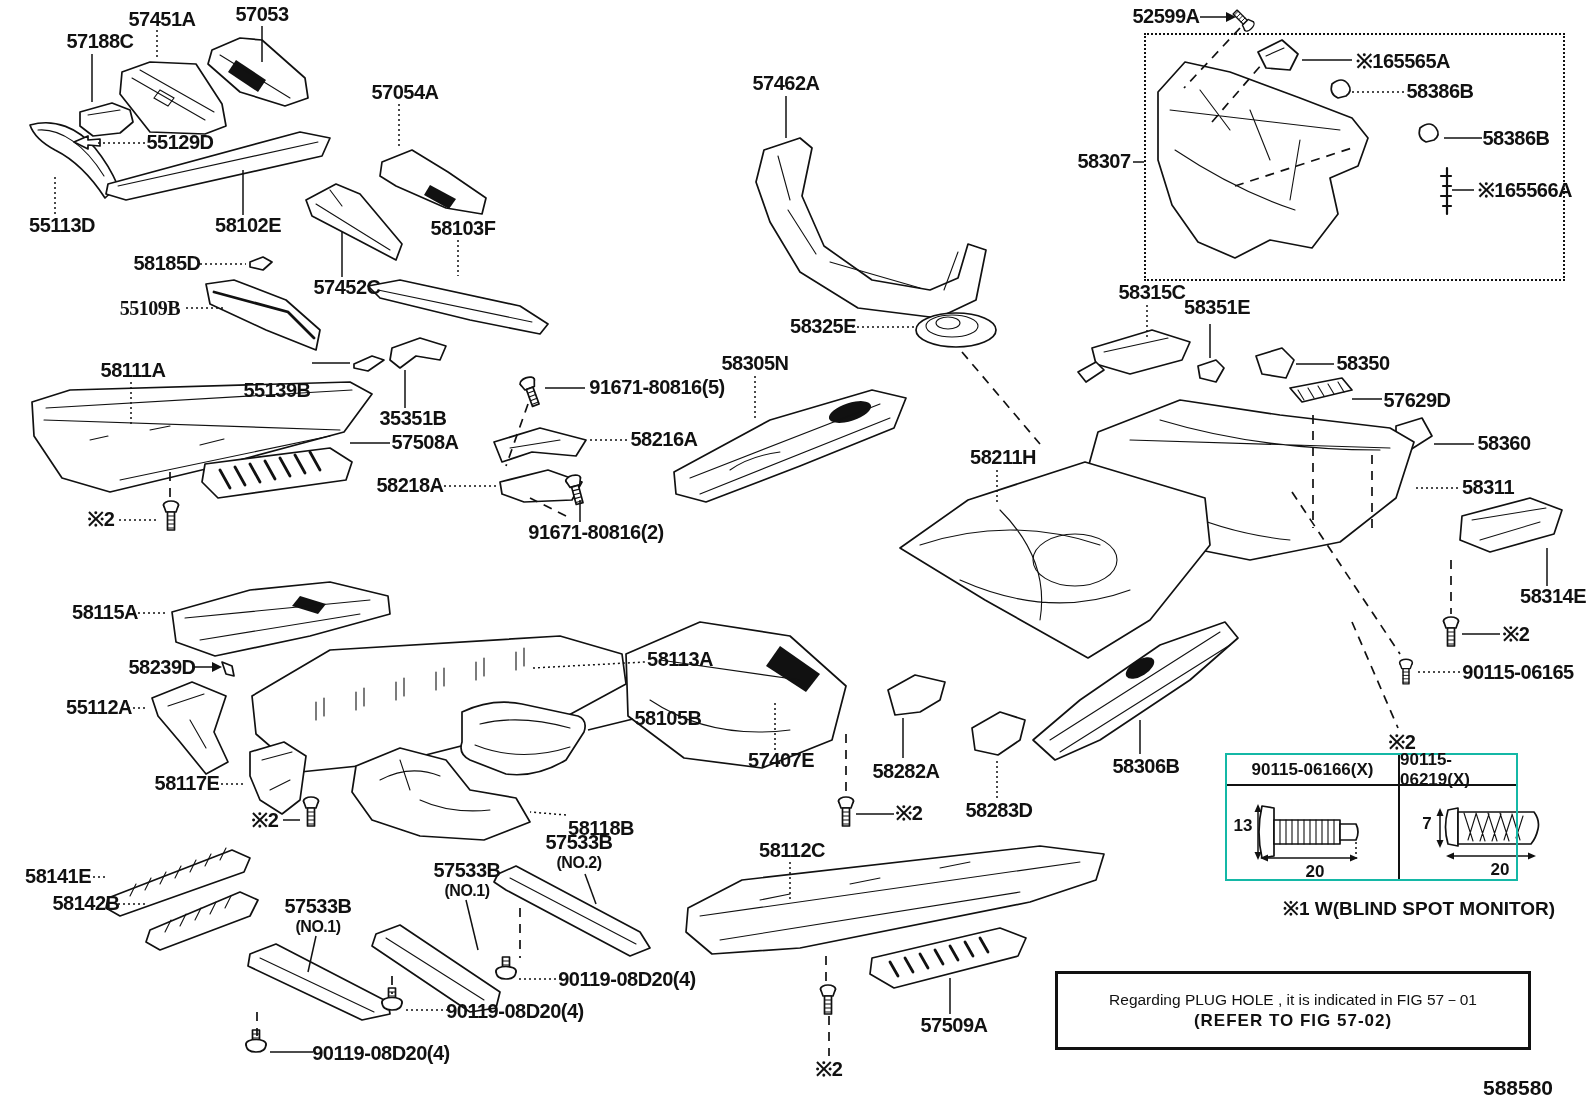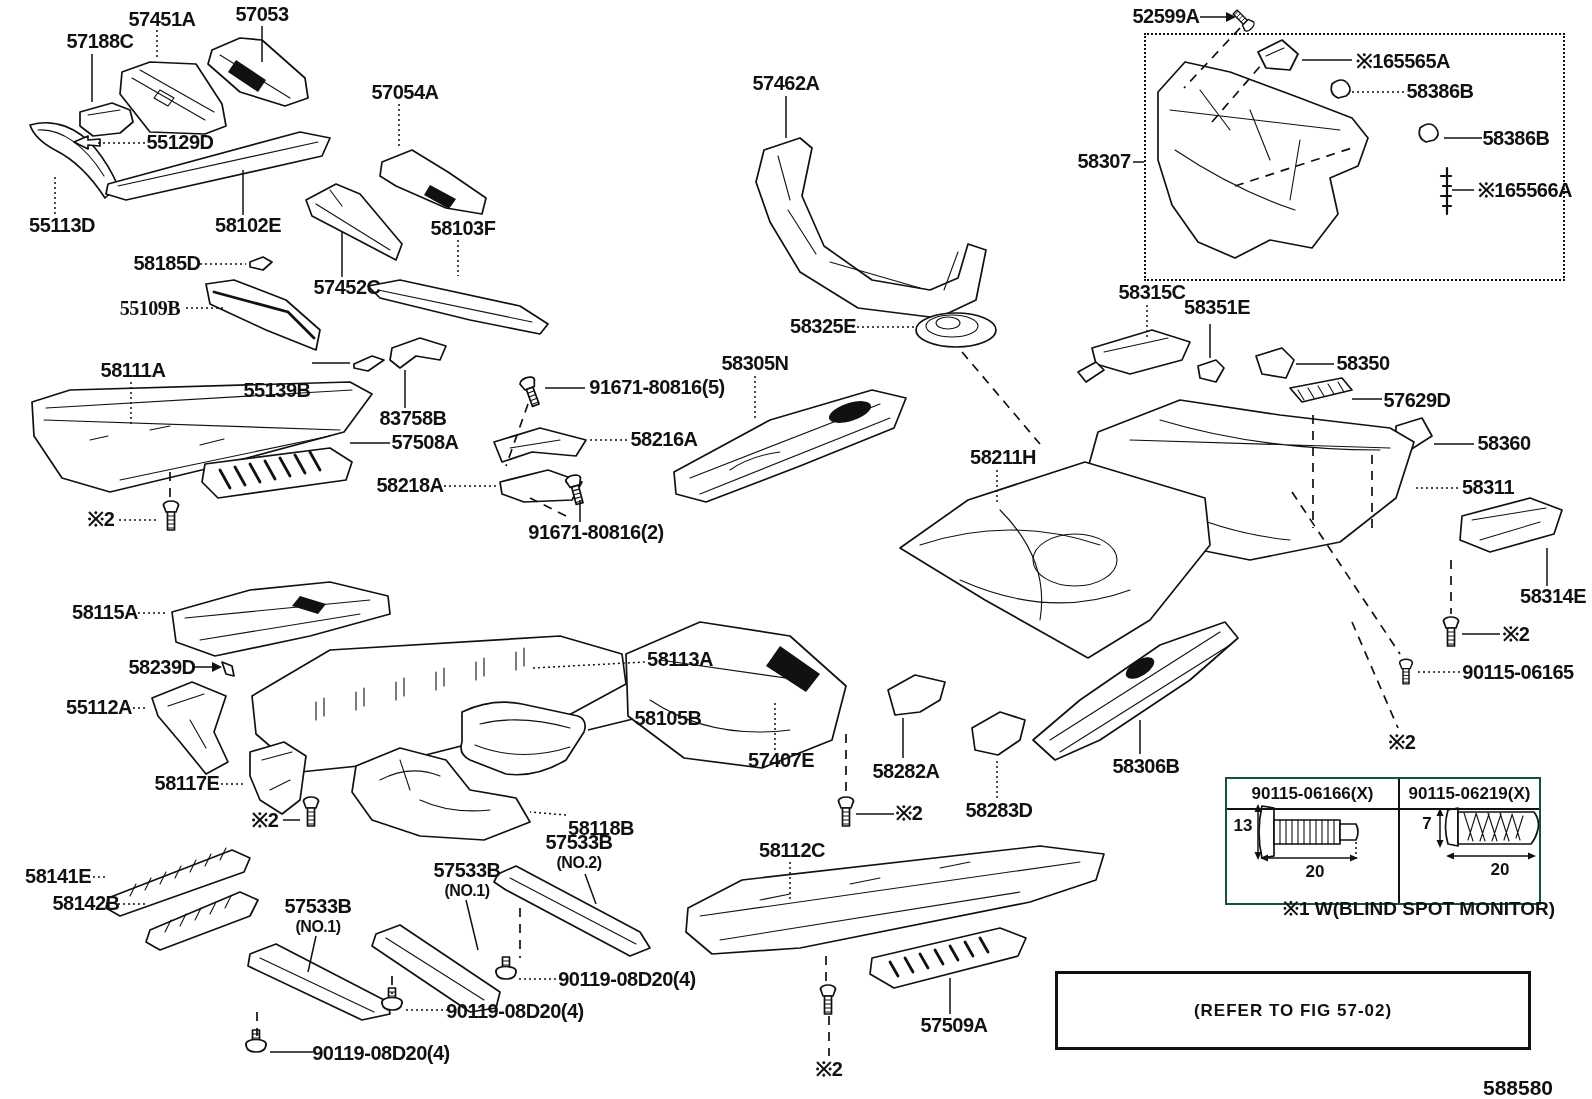--- a/index.html
+++ b/index.html
@@ -20,21 +20,21 @@
   .lt{fill:none;stroke:#111;stroke-width:1.5;stroke-dasharray:2 3;}
   .lda{fill:none;stroke:#111;stroke-width:1.7;stroke-dasharray:9 7;}
   
   .lbl{
     position:absolute;transform:translate(-50%,-50%);
     font-weight:bold;font-size:20px;letter-spacing:-0.5px;
     white-space:nowrap;text-align:center;line-height:1.08;
   }
   .lbl .sub{font-size:16px;font-weight:bold;}
   #inset-box{position:absolute;left:1144px;top:33px;width:417px;height:244px;border:2px dotted #111;}
-  #bolt-table{position:absolute;left:1225px;top:777px;width:316px;height:128px;border:2px solid #14532d;box-sizing:border-box;}
+  #bolt-table{position:absolute;left:1225px;top:753px;width:293px;height:128px;border:2px solid #14b8a6;box-sizing:border-box;}
   #bolt-table .hdr{
     position:absolute;top:0;height:31px;display:flex;align-items:center;justify-content:center;
     font-weight:bold;font-size:17px;border-bottom:2px solid #111;box-sizing:border-box;
   }
   #hdr-left{left:0;width:171px;}
   #hdr-right{left:173px;right:0;}
   #table-vdivider{position:absolute;top:0;bottom:0;left:171px;width:2px;background:#111;}
   .dim{position:absolute;transform:translate(-50%,-50%);font-weight:bold;font-size:17px;}
   #footnote-blind-spot{position:absolute;left:1419px;top:908px;transform:translate(-50%,-50%);
     font-weight:bold;font-size:19px;white-space:nowrap;}
@@ -427,21 +427,21 @@
     <div class="lbl" style="left: 150px; top: 309px; font-family: Liberation Serif, serif;">
       <div>55109B</div>
     </div>
     <div class="lbl" style="left: 277px; top: 364px; margin-top: 27px;">
       <div>55139B</div>
     </div>
     <div class="lbl" style="left: 133px; top: 371px;">
       <div>58111A</div>
     </div>
     <div class="lbl" style="left: 413px; top: 419px;">
-      <div>83758B</div>
+      <div>35351B</div>
     </div>
     <div class="lbl" style="left: 425px; top: 443px;">
       <div>57508A</div>
     </div>
     <div class="lbl" style="left: 410px; top: 486px;">
       <div>58218A</div>
     </div>
     <div class="lbl" style="left: 657px; top: 388px;">
       <div>91671-80816(5)</div>
     </div>
@@ -597,16 +597,17 @@
   <div id="table-vdivider"></div>
 </div>
 <span class="dim" style="left:1243px;top:826px">13</span>
 <span class="dim" style="left:1315px;top:872px">20</span>
 <span class="dim" style="left:1427px;top:824px">7</span>
 <span class="dim" style="left:1500px;top:870px">20</span>
 
 <div id="footnote-blind-spot">※1 W(BLIND SPOT MONITOR)</div>
 
 <div id="note-box">
+  <div class="en">Regarding  PLUG  HOLE , it is indicated in FIG  57－01</div>
   <div class="ref">(REFER TO FIG 57-02)</div>
 </div>
 
 <div id="figure-code">588580</div>
 
 </body></html>

